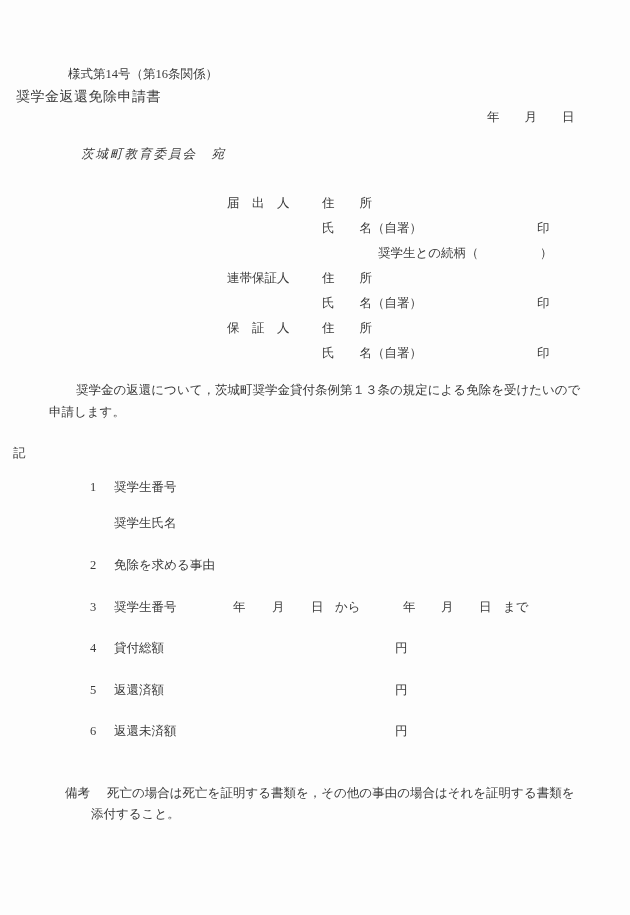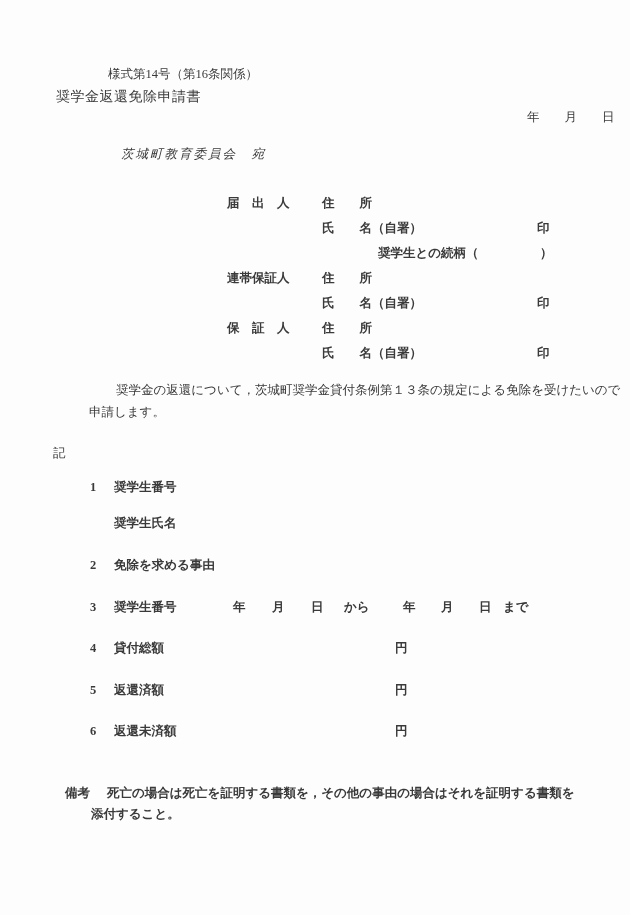--- a/index.html
+++ b/index.html
@@ -5,23 +5,23 @@
   html,body{margin:0;padding:0;background:#ffffff;}
   .page{
     position:relative;
     width:630px;height:915px;
     background:#fdfdfd;
     color:#3a3a3a;
     font-family:"Liberation Serif","DejaVu Serif",serif;
     font-size:12.5px;
     overflow:hidden;
   }
-  .line{position:absolute;line-height:14px;white-space:pre;margin-left:40px;}
+  .line{position:absolute;line-height:14px;white-space:pre;}
   .row{position:absolute;left:0;width:100%;height:14px;}
-  .col{position:absolute;top:0;line-height:14px;white-space:pre;font-weight:bold;}
+  .col{position:absolute;top:0;line-height:14px;white-space:pre;}
   .centered{left:0;width:100%;text-align:left;box-sizing:border-box;}
   .title{font-size:14px;padding-left:16px;letter-spacing:.5px;}
   .ki{padding-left:13px;}
   .addressee{letter-spacing:2px;font-style:italic;}
 </style>
 </head>
 <body>
 
 <div class="page">
 
@@ -78,21 +78,21 @@
     <span class="col" style="left:90px">2</span>
     <span class="col" style="left:114px">免除を求める事由</span>
   </div>
 
   <div class="row" style="top:600px">
     <span class="col" style="left:90px">3</span>
     <span class="col" style="left:114px">奨学生番号</span>
     <span class="col" style="left:233px">年</span>
     <span class="col" style="left:272px">月</span>
     <span class="col" style="left:311px">日</span>
-    <span class="col" style="left:344px">から</span>
+    <span class="col" style="left:335px">から</span>
     <span class="col" style="left:403px">年</span>
     <span class="col" style="left:441px">月</span>
     <span class="col" style="left:479px">日</span>
     <span class="col" style="left:503px">まで</span>
   </div>
 
   <div class="row" style="top:641px">
     <span class="col" style="left:90px">4</span>
     <span class="col" style="left:114px">貸付総額</span>
     <span class="col" style="left:395px">円</span>

